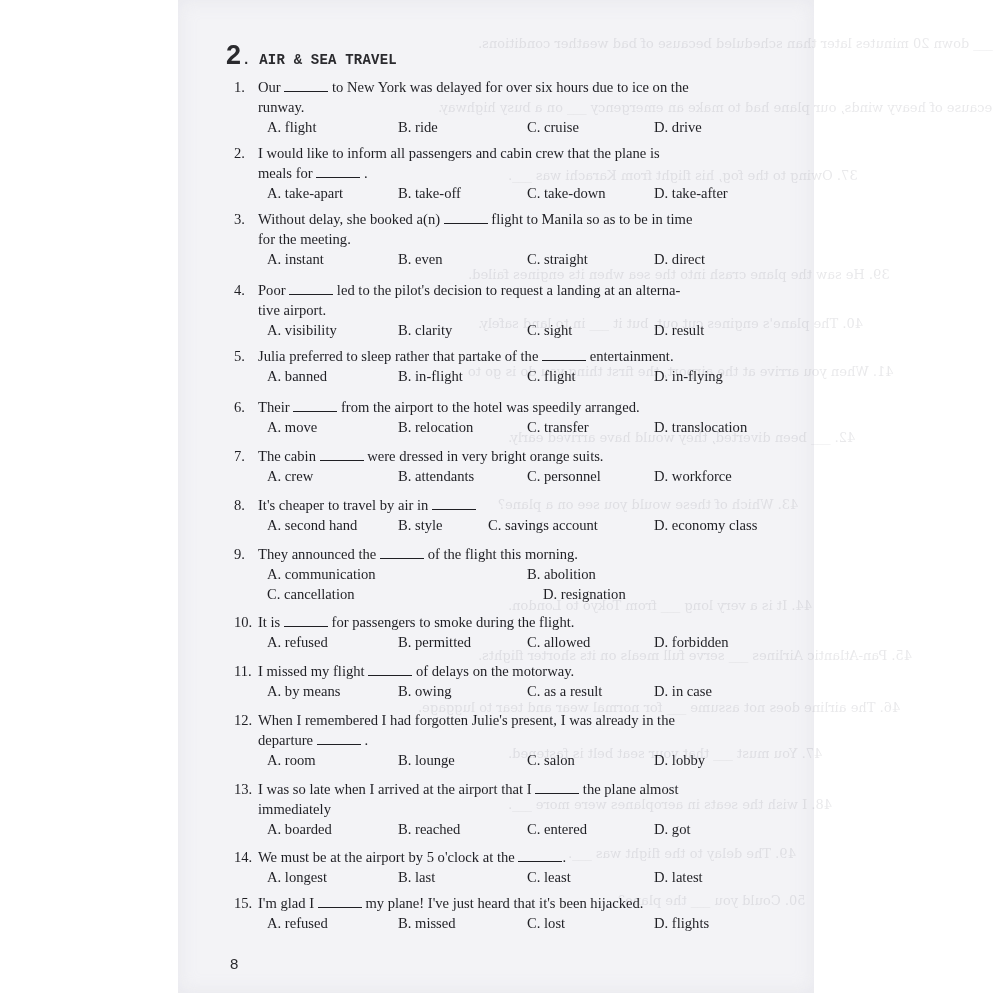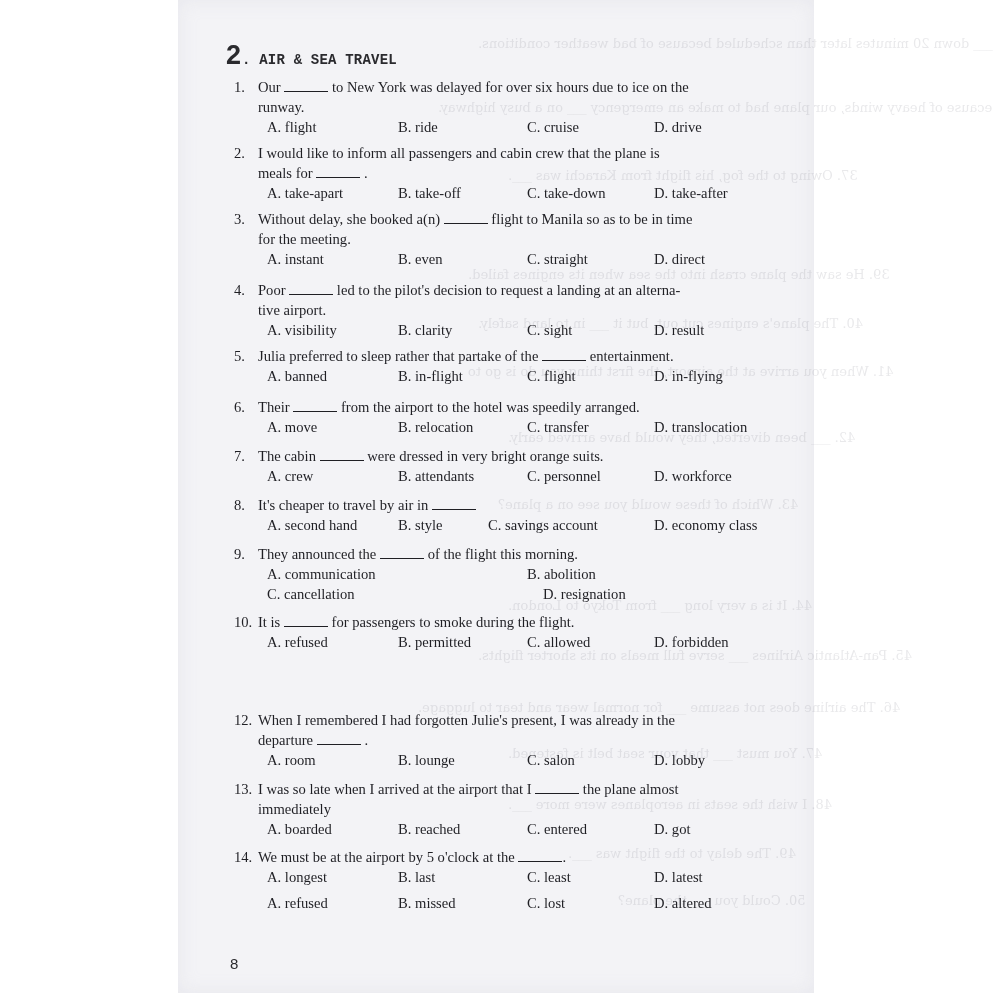--- a/index.html
+++ b/index.html
@@ -263,20 +263,32 @@
       <span class="q-text"><span>It is </span><span class="blank"></span><span> for passengers to smoke during the flight.</span></span>
     </div>
     <div class="options">
       <span class="opt" style="left:0">A. refused</span>
       <span class="opt" style="left:131px">B. permitted</span>
       <span class="opt" style="left:260px">C. allowed</span>
       <span class="opt" style="left:387px">D. forbidden</span>
     </div>
   </div>
 
+  <div class="question" style="top:661px;">
+    <div class="q-line">
+      <span class="q-num">11.</span>
+      <span class="q-text"><span>I missed my flight </span><span class="blank"></span><span> of delays on the motorway.</span></span>
+    </div>
+    <div class="options">
+      <span class="opt" style="left:0">A. by means</span>
+      <span class="opt" style="left:131px">B. owing</span>
+      <span class="opt" style="left:260px">C. as a result</span>
+      <span class="opt" style="left:387px">D. in case</span>
+    </div>
+  </div>
 
   <div class="question" style="top:710px;">
     <div class="q-line">
       <span class="q-num">12.</span>
       <span class="q-text">When I remembered I had forgotten Julie's present, I was already in the</span>
     </div>
     <div class="q-line">
         <span class="q-num"></span>
         <span class="q-text"><span>departure </span><span class="blank"></span><span> .</span></span>
       </div>
@@ -312,22 +324,26 @@
     </div>
     <div class="options">
       <span class="opt" style="left:0">A. longest</span>
       <span class="opt" style="left:131px">B. last</span>
       <span class="opt" style="left:260px">C. least</span>
       <span class="opt" style="left:387px">D. latest</span>
     </div>
   </div>
 
   <div class="question" style="top:893px;">
+    <div class="q-line">
+      <span class="q-num">15.</span>
+      <span class="q-text"><span>I'm glad I </span><span class="blank"></span><span> my plane! I've just heard that it's been hijacked.</span></span>
+    </div>
     <div class="options">
       <span class="opt" style="left:0">A. refused</span>
       <span class="opt" style="left:131px">B. missed</span>
       <span class="opt" style="left:260px">C. lost</span>
-      <span class="opt" style="left:387px">D. altered</span>
+      <span class="opt" style="left:387px">D. flights</span>
     </div>
   </div>
 
   <div class="page-number">8</div>
 </div>
 
 </body></html>

